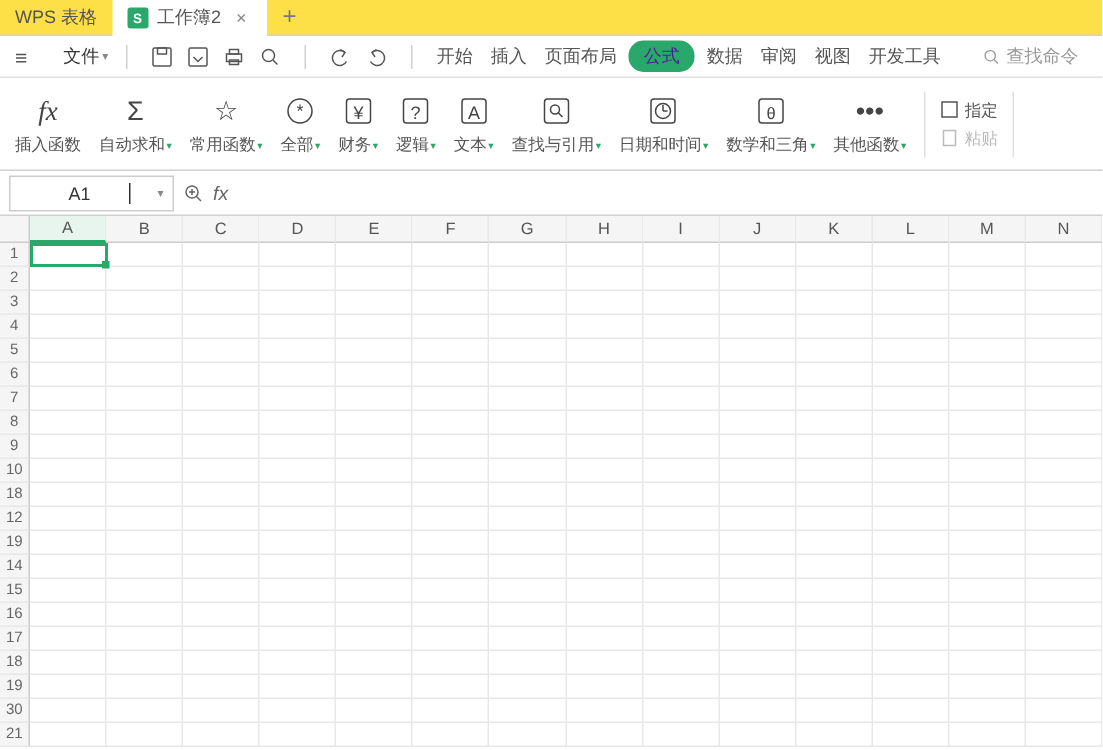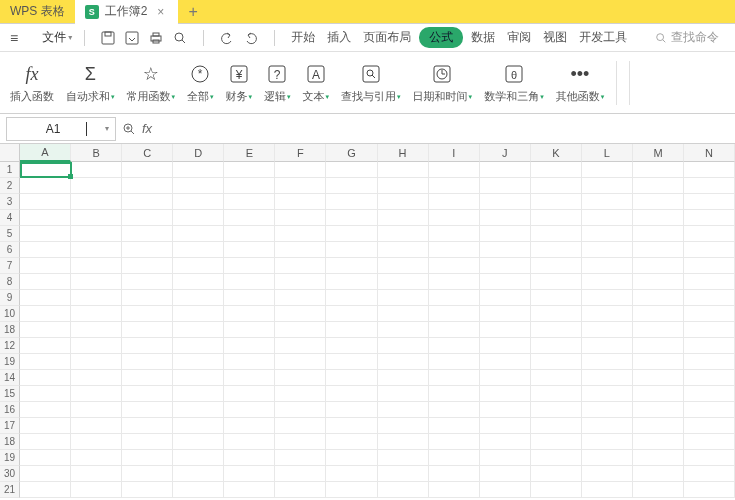--- a/index.html
+++ b/index.html
@@ -15,21 +15,21 @@
 
 .menubar { height: 28px; background: #fff; display: flex; align-items: center; border-bottom: 1px solid #e0e0e0; gap: 4px; padding: 0 6px; }
 .hamburger { padding: 0 4px; color: #555; font-size: 14px; }
 .file-menu { display: flex; align-items: center; padding: 0 4px; color: #333; margin-left: 12px; }
 .file-menu .drop { font-size: 8px; margin-left: 2px; color: #888; }
 .qa-icons { display: flex; gap: 10px; padding: 0 8px; color: #555; }
 .qa-icons span { cursor: pointer; }
 .divider-v { width: 1px; height: 16px; background: #d0d0d0; margin: 0 4px; }
 .menu-tabs { display: flex; gap: 4px; margin-left: 4px; }
 .menu-tab { color: #555; cursor: pointer; padding: 2px 4px; }
-.menu-tab.active { background: #2aa76a; color: #0f172a; border-radius: 10px; padding: 2px 10px; }
+.menu-tab.active { background: #2aa76a; color: #4c1d95; border-radius: 10px; padding: 2px 10px; }
 .search-cmd { margin-left: auto; display: flex; align-items: center; gap: 4px; color: #999; padding-right: 10px; }
 
 .ribbon { height: 62px; background: #fff; display: flex; align-items: center; border-bottom: 1px solid #d0d0d0; padding: 0 4px; gap: 0; }
 .rb-btn { display: flex; flex-direction: column; align-items: center; justify-content: center; gap: 2px; padding: 0 6px; cursor: pointer; height: 100%; }
 .rb-btn .ic { height: 26px; display: flex; align-items: center; justify-content: center; font-size: 18px; color: #444; }
 .rb-btn .lbl { font-size: 11px; color: #555; white-space: nowrap; display: flex; align-items: center; }
 .rb-btn .drop { font-size: 7px; color: #2aa76a; margin-left: 1px; }
 .ribbon-sep { width: 1px; height: 44px; background: #e0e0e0; margin: 0 6px; }
 .rb-side { display: flex; flex-direction: column; gap: 4px; padding: 0 4px; }
 .rb-side-item { display: flex; align-items: center; gap: 4px; font-size: 11px; color: #555; cursor: pointer; }
@@ -251,20 +251,34 @@
       </div>
   </div>
   <div class="rb-btn">
     <div class="ic">•••</div>
     <div class="lbl">
         <span>其他函数</span>
         <span class="drop">▾</span>
       </div>
   </div>
   <div class="ribbon-sep"></div>
+  <div class="rb-side">
+    <div class="rb-side-item">
+        <svg width="12" height="12" viewBox="0 0 12 12">
+          <rect x="1" y="1" width="10" height="10" fill="none" stroke="#555"></rect>
+        </svg>
+        <span>指定</span>
+      </div>
+    <div class="rb-side-item disabled">
+        <svg width="12" height="12" viewBox="0 0 12 12">
+          <rect x="2" y="1" width="8" height="10" fill="none" stroke="#bbb"></rect>
+        </svg>
+        <span>粘贴</span>
+      </div>
+  </div>
   <div class="ribbon-sep"></div>
 
 </div>
 
 <div class="namebar">
   <div class="namebox-wrap">
     <input value="A1" style="">
     <span class="cursor-caret"></span>
     <span class="drop">▾</span>
   </div>

